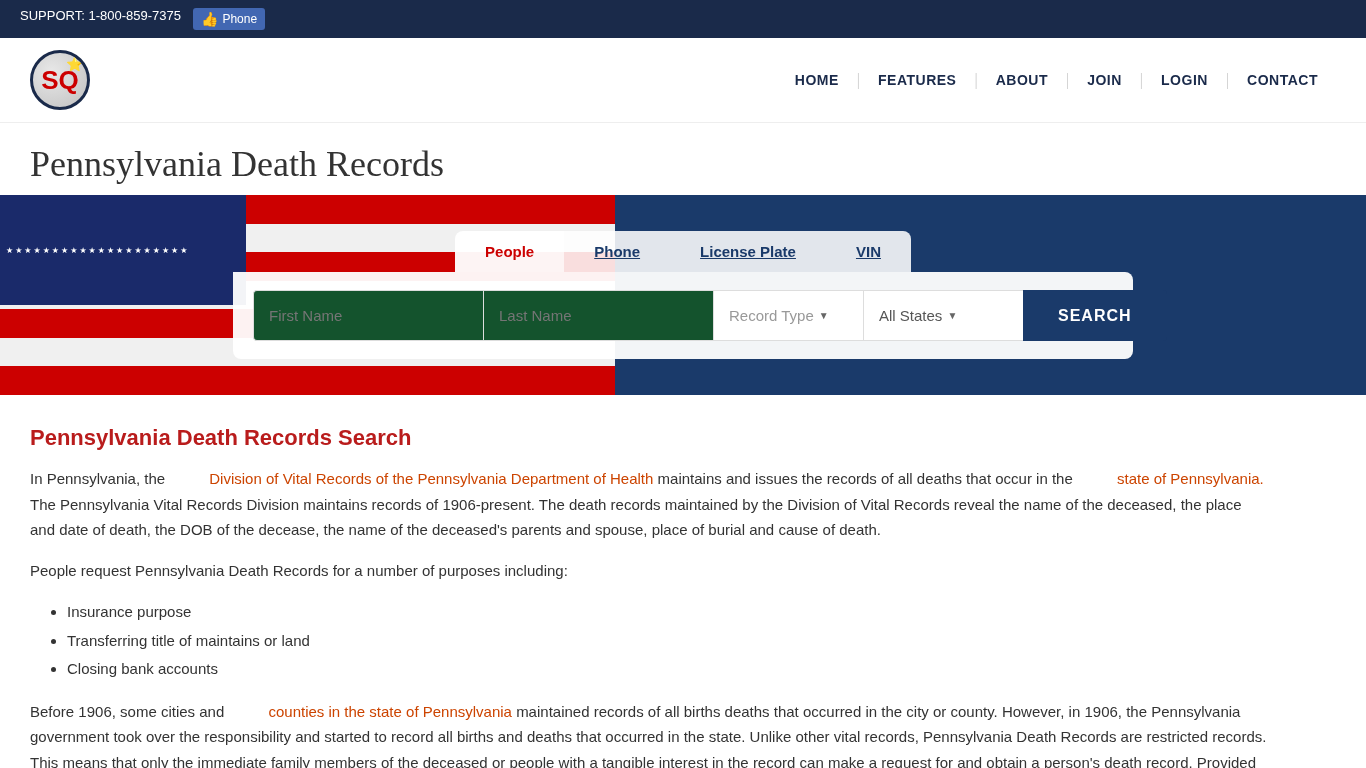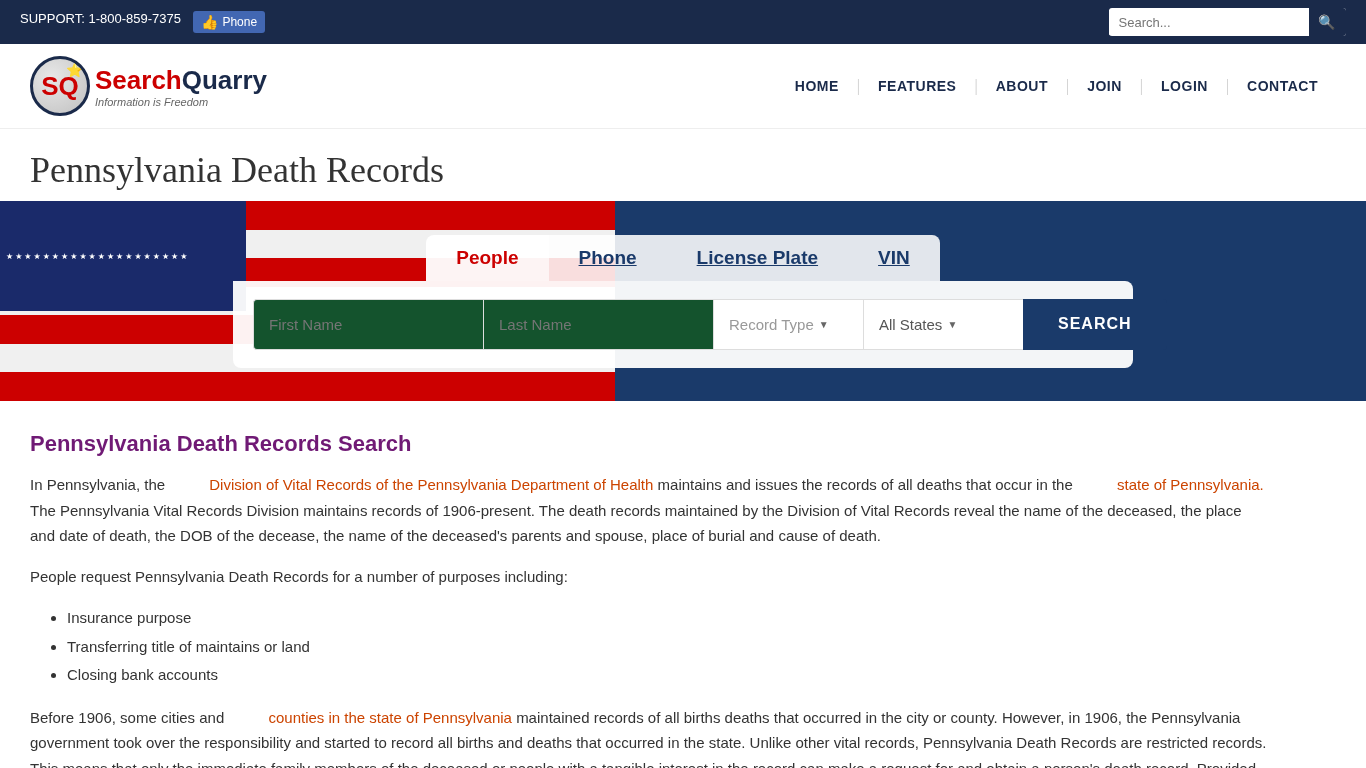--- a/index.html
+++ b/index.html
@@ -125,21 +125,21 @@
       background: rgba(255,255,255,0.15);
       border-radius: 8px 8px 0 0;
       display: flex;
       overflow: hidden;
       width: fit-content;
       margin: 0 auto 0;
     }
     .tab-item {
       padding: 12px 30px;
       font-family: Arial, sans-serif;
-      font-size: 19px;
+      font-size: 15px;
       cursor: pointer;
       color: #1a3a6a;
       background: rgba(255,255,255,0.85);
       font-weight: bold;
       text-decoration: none;
     }
     .tab-item.active { color: #cc0000; background: rgba(255,255,255,0.95); }
     .tab-item:not(.active) { color: #1a3a6a; text-decoration: underline; }
 
     
@@ -205,21 +205,21 @@
       cursor: pointer;
       border-radius: 0 4px 4px 0;
     }
     .dropdown-arrow { font-size: 10px; color: #666; }
 
     
     .main-content { padding: 30px; max-width: 1300px; }
     .section-title {
       font-size: 22px;
       font-weight: bold;
-      color: #701a75;
+      color: #b91c1c;
       margin-bottom: 15px;
       font-family: Arial, sans-serif;
     }
     .content-text {
       font-size: 15px;
       line-height: 1.7;
       color: #333;
       margin-bottom: 15px;
       font-family: Arial, sans-serif;
     }
@@ -278,39 +278,27 @@
   <div class="top-bar-left">
     <span class="support-text">
       <span>SUPPORT:</span>
       <span style="cursor:pointer;">1-800-859-7375</span>
     </span>
     <div class="fb-like">
       <span style="font-size:14px;">👍</span>
       <span>Phone</span>
     </div>
   </div>
-  <div class="search-bar-top">
-    <input type="text" placeholder="Search..." style="">
-    <button>
-      <span>🔍</span>
-    </button>
-  </div>
 </div>
 
 <div class="main-header">
   <div class="logo-wrapper">
     <div class="logo-circle">
       <span class="logo-sq">SQ</span>
       <span class="logo-badge-star">⭐</span>
-    </div>
-    <div>
-      <div style="font-size:26px; font-weight:900; color:#1a2a4a; font-family:'Arial Black',sans-serif;">
-        <span style="color:#cc0000;">Search</span><span>Quarry</span>
-      </div>
-      <div class="logo-sub">Information is Freedom</div>
     </div>
   </div>
   <nav class="nav-menu">
     <a class="nav-item">HOME</a>
     <span class="nav-separator">|</span>
     <a class="nav-item">FEATURES</a>
     <span class="nav-separator">|</span>
     <a class="nav-item">ABOUT</a>
     <span class="nav-separator">|</span>
     <a class="nav-item">JOIN</a>

